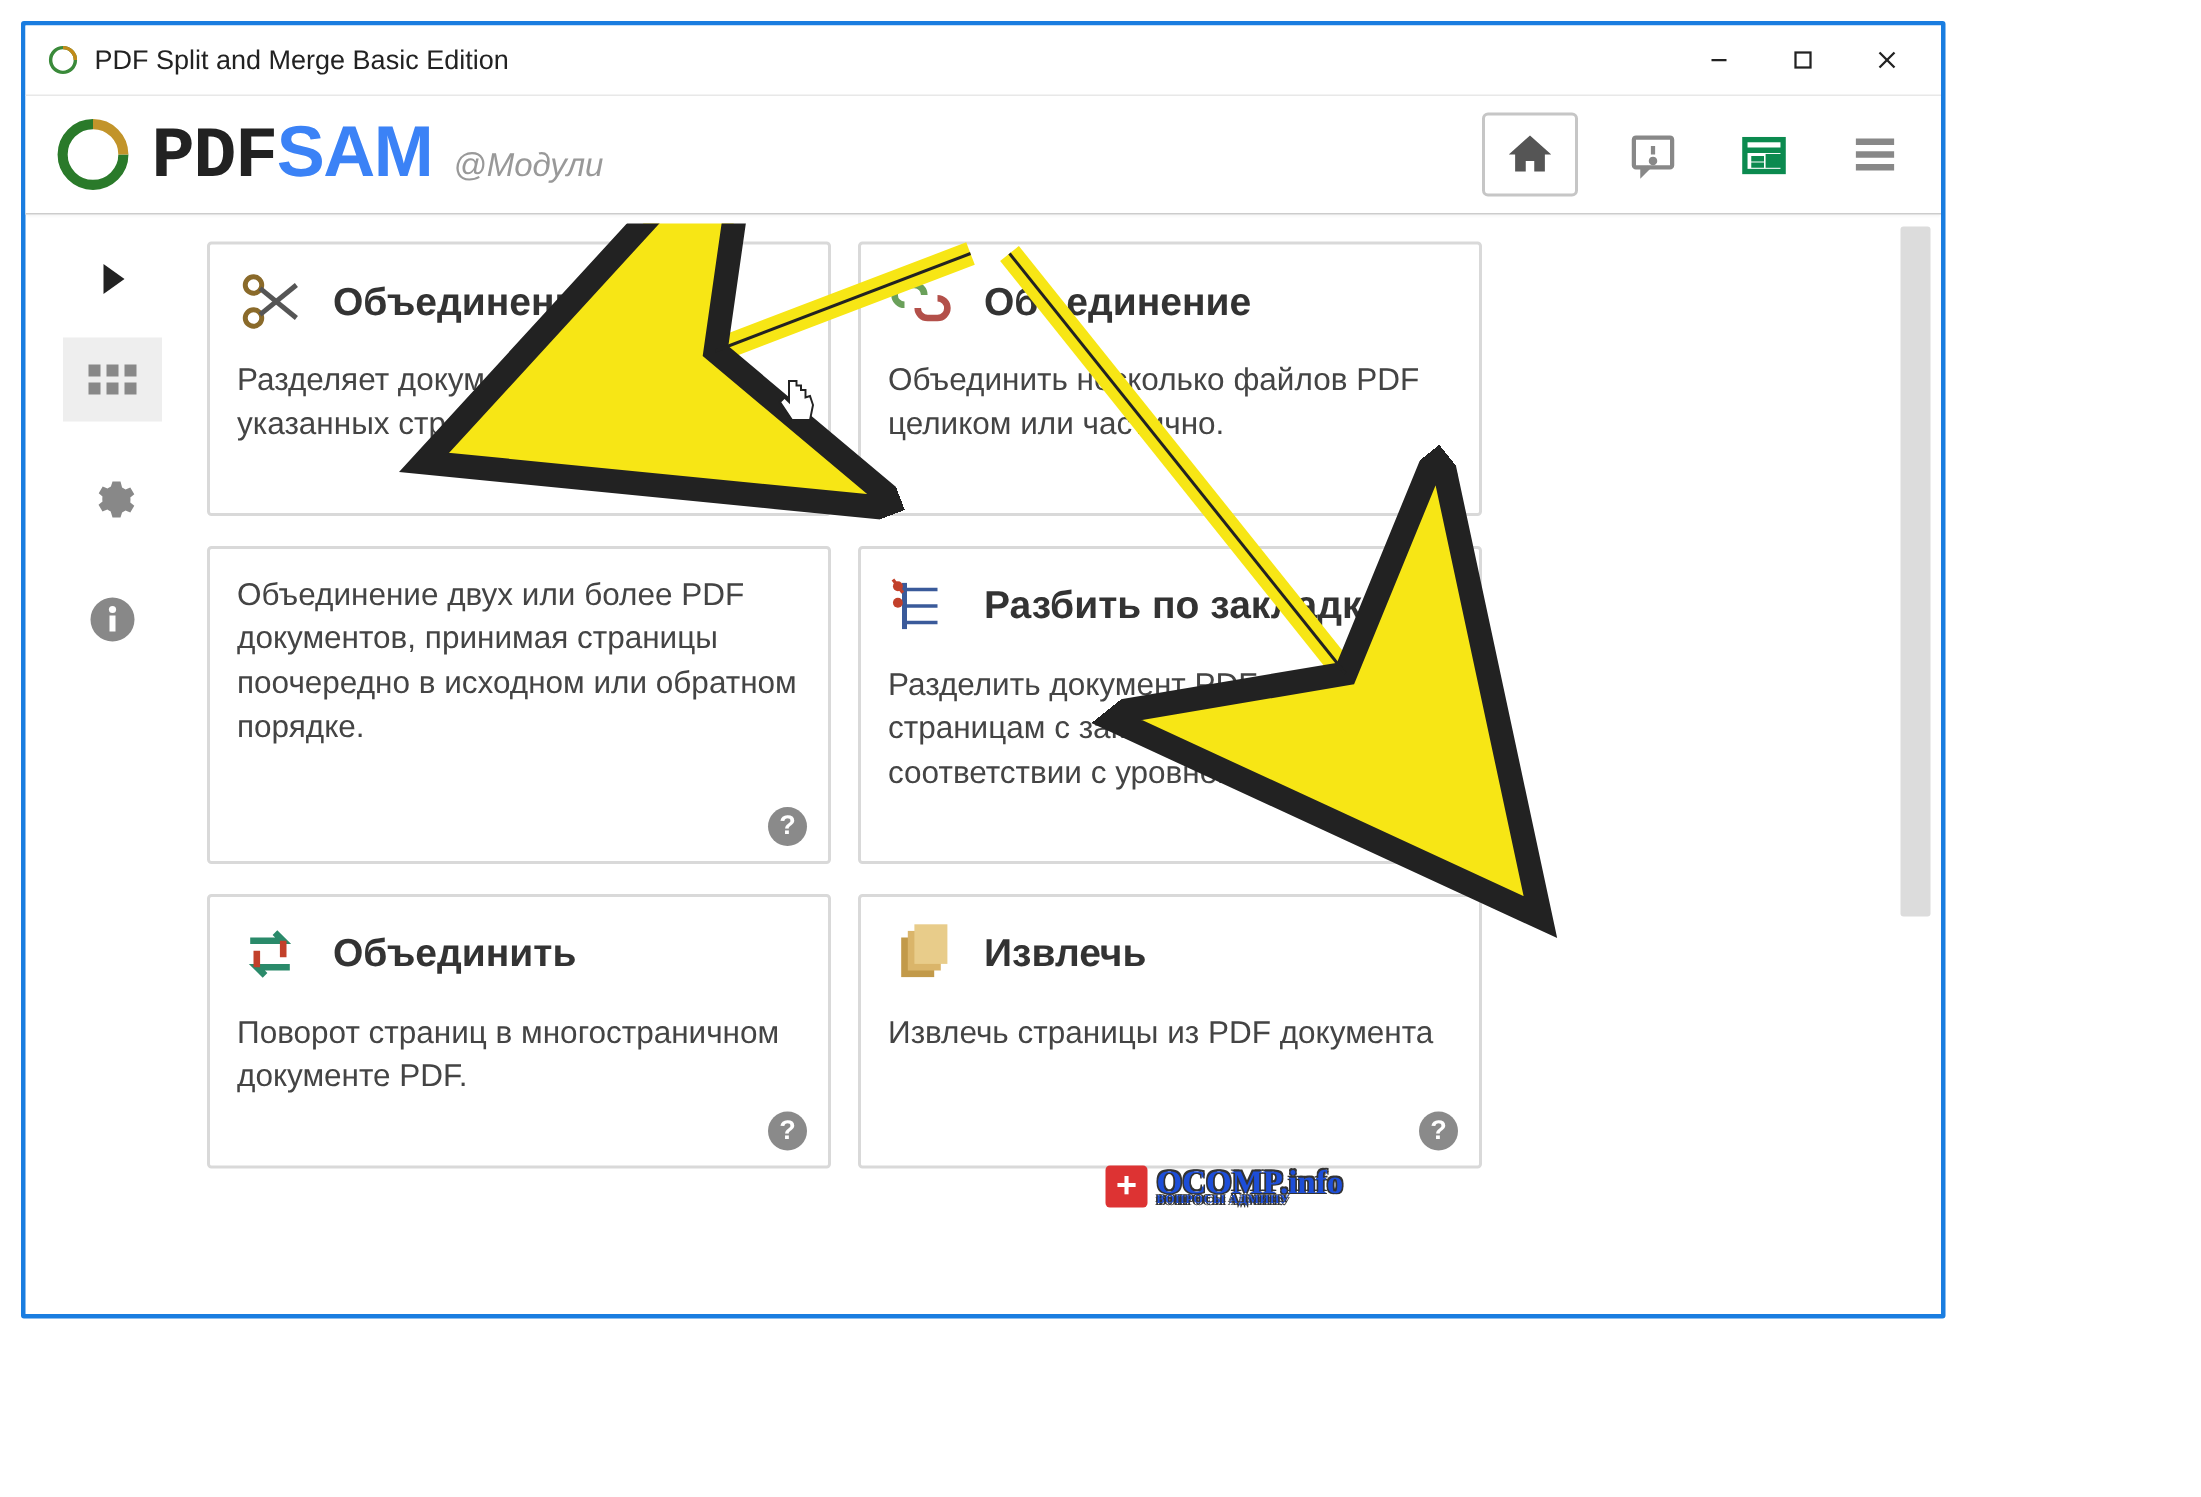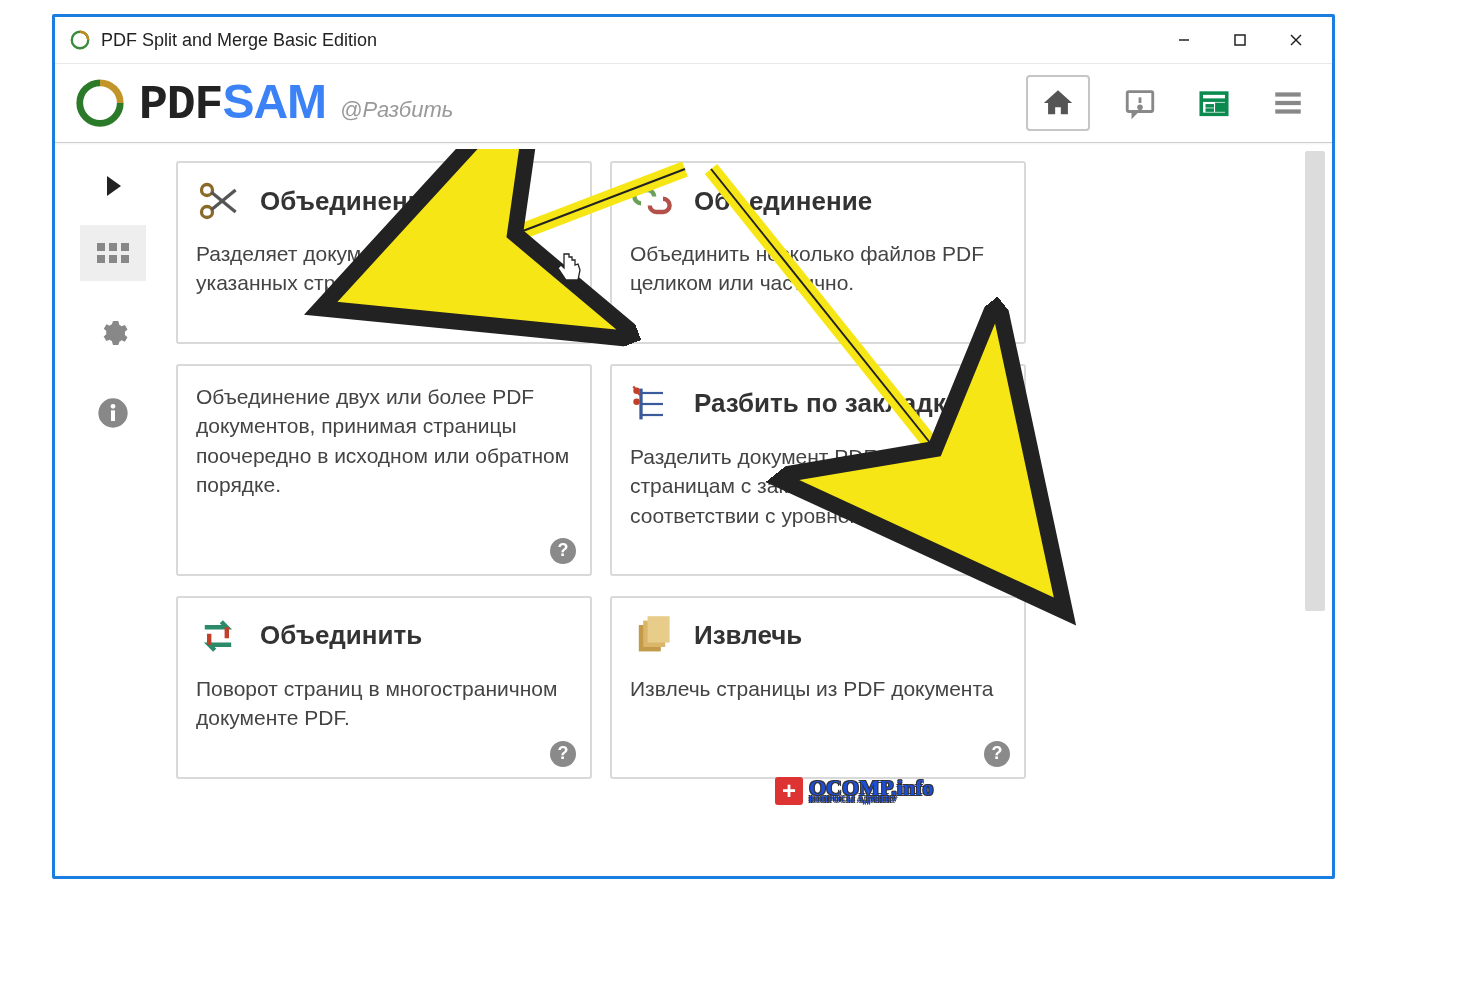--- a/index.html
+++ b/index.html
@@ -11,21 +11,20 @@
   overflow: hidden;
 }
 .window-frame {
   position: absolute;
   top: 14px; left: 14px;
   width: 1283px;
   height: 865px;
   border: 3px solid #1a7de0;
   background: #fff;
   border-radius: 2px;
-  margin-left: 38px;
 }
 .titlebar {
   height: 46px;
   display: flex;
   align-items: center;
   padding: 0 8px 0 14px;
   background: #fff;
 }
 .titlebar .app-icon {
   width: 22px; height: 22px;
@@ -265,21 +264,21 @@
 
   <div class="header-bar">
     <div class="logo-area">
       <span class="logo-swirl">
         <svg viewBox="0 0 48 48">
             <path d="M24 6 A18 18 0 1 0 42 24" fill="none" stroke="#2a7a2a" stroke-width="6"></path>
             <path d="M24 6 A18 18 0 0 1 42 24" fill="none" stroke="#c2942a" stroke-width="6"></path>
           </svg>
       </span>
       <span class="logo-text"><span class="logo-pdf">PDF</span><span class="logo-sam">SAM</span></span>
-      <span class="breadcrumb">@Разбить</span>
+      <span class="breadcrumb">@Модули</span>
     </div>
     <div class="header-right">
       <div class="hbtn home-active">
         <svg viewBox="0 0 24 24" fill="#555">
             <path d="M12 3 L2 12 h3 v8 h5 v-5 h4 v5 h5 v-8 h3 Z"></path>
           </svg>
       </div>
       <div class="hbtn">
         <svg viewBox="0 0 24 24" fill="none" stroke="#888" stroke-width="2">
             <rect x="3" y="4" width="18" height="14" rx="1"></rect>

